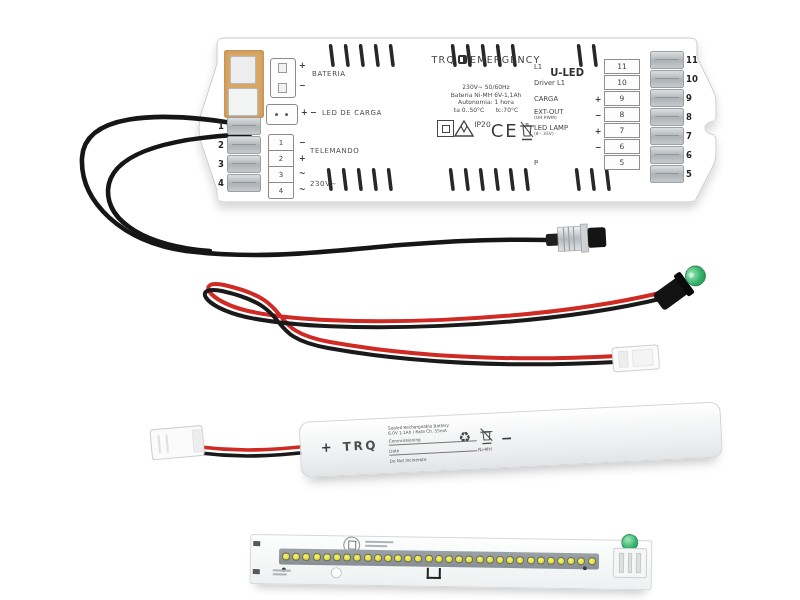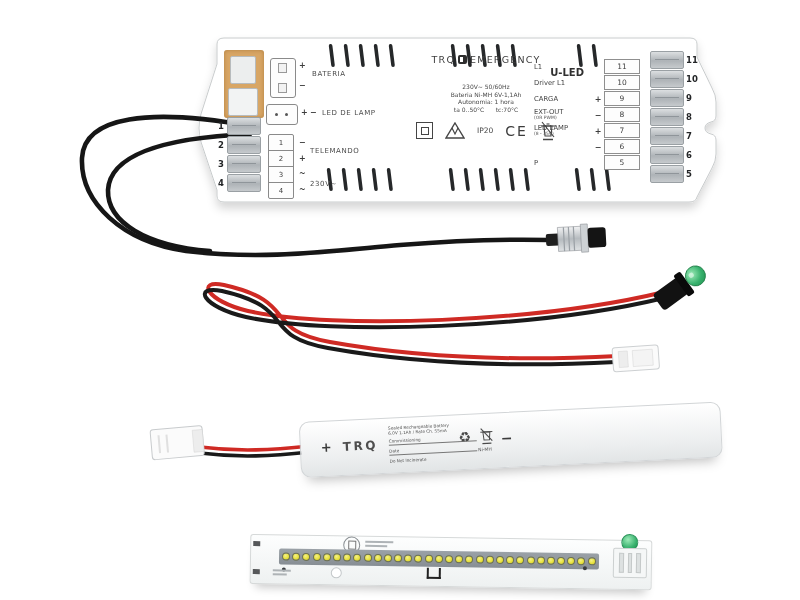--- a/index.html
+++ b/index.html
@@ -21,25 +21,25 @@
 
   
   #center-block{position:absolute;left:388px;top:54px;width:196px;text-align:center;}
   #brand-line{display:flex;align-items:center;justify-content:center;gap:3px;font-size:9.5px;letter-spacing:1.2px;color:#3c3c3c;}
   .brand-logo{width:9px;height:9px;background:#2e2e2e;border-radius:2px;position:relative;}
   .brand-logo:after{content:"";position:absolute;left:2px;top:2px;width:3px;height:5px;background:#fff;}
   #kit-title{margin-top:8px;font-size:10px;font-weight:bold;color:#303030;letter-spacing:.4px;}
   #kit-model{margin-top:2px;font-size:10px;font-weight:bold;color:#303030;text-align:right;}
   #spec-lines{margin-top:5px;font-size:6px;line-height:7.5px;color:#4a4a4a;}
   #spec-lines div{white-space:pre;}
-  #icon-row{margin-top:7px;display:flex;align-items:center;justify-content:center;gap:12px;}
+  #icon-row{margin-top:7px;display:flex;align-items:flex-start;justify-content:center;}
   .class2{width:15px;height:15px;border:1.5px solid #454545;display:flex;align-items:center;justify-content:center;}
   .class2 i{display:block;width:6px;height:6px;border:1.5px solid #454545;}
   .ip{font-size:7.5px;color:#454545;}
-  .ce{font-size:14px;color:#3c3c3c;letter-spacing:2px;}
+  .ce{font-size:18px;color:#3c3c3c;letter-spacing:2px;}
 
   
   #right-table{position:absolute;left:534px;top:59px;}
   .rt-row{display:flex;align-items:center;height:16px;}
   .rt-label{width:58px;text-align:left;font-size:6.8px;color:#3f3f3f;line-height:6.8px;}
   .rt-sub{font-size:4.5px;color:#555;line-height:4.5px;}
   .rt-sign{width:12px;text-align:center;font-size:8px;font-weight:bold;color:#3d3d3d;}
   .rt-num{width:34px;height:13px;border:1px solid #8f8f8f;background:#fdfdfd;font-size:7.5px;display:flex;align-items:center;justify-content:center;color:#3d3d3d;margin-top:-1px;}
 
   
@@ -238,21 +238,21 @@
   <div class="ov sign" style="left:299px;top:62px;">+</div>
   <div class="ov sign" style="left:299px;top:82px;">−</div>
   <div class="ov plabel" style="left:312px;top:71px;">BATERIA</div>
 
   <div class="ov conn-box" style="left:266px;top:104px;width:30px;height:19px;">
     <div class="pin-dot" style="left:8px;top:8px;"></div>
     <div class="pin-dot" style="left:18px;top:8px;"></div>
   </div>
   <div class="ov sign" style="left:301px;top:109px;">+</div>
   <div class="ov sign" style="left:310px;top:109px;">−</div>
-  <div class="ov plabel" style="left:322px;top:110px;">LED DE LAMP</div>
+  <div class="ov plabel" style="left:322px;top:110px;">LED DE CARGA</div>
 
   <div class="ov" id="printed-terminal-table">
       <div class="ptt-cell">1</div>
       <div class="ptt-cell">2</div>
       <div class="ptt-cell">3</div>
       <div class="ptt-cell">4</div>
     </div>
   <div class="ov sign" style="left:299px;top:139px;">−</div>
   <div class="ov sign" style="left:299px;top:155px;">+</div>
   <div class="ov sign" style="left:299px;top:170px;">~</div>

